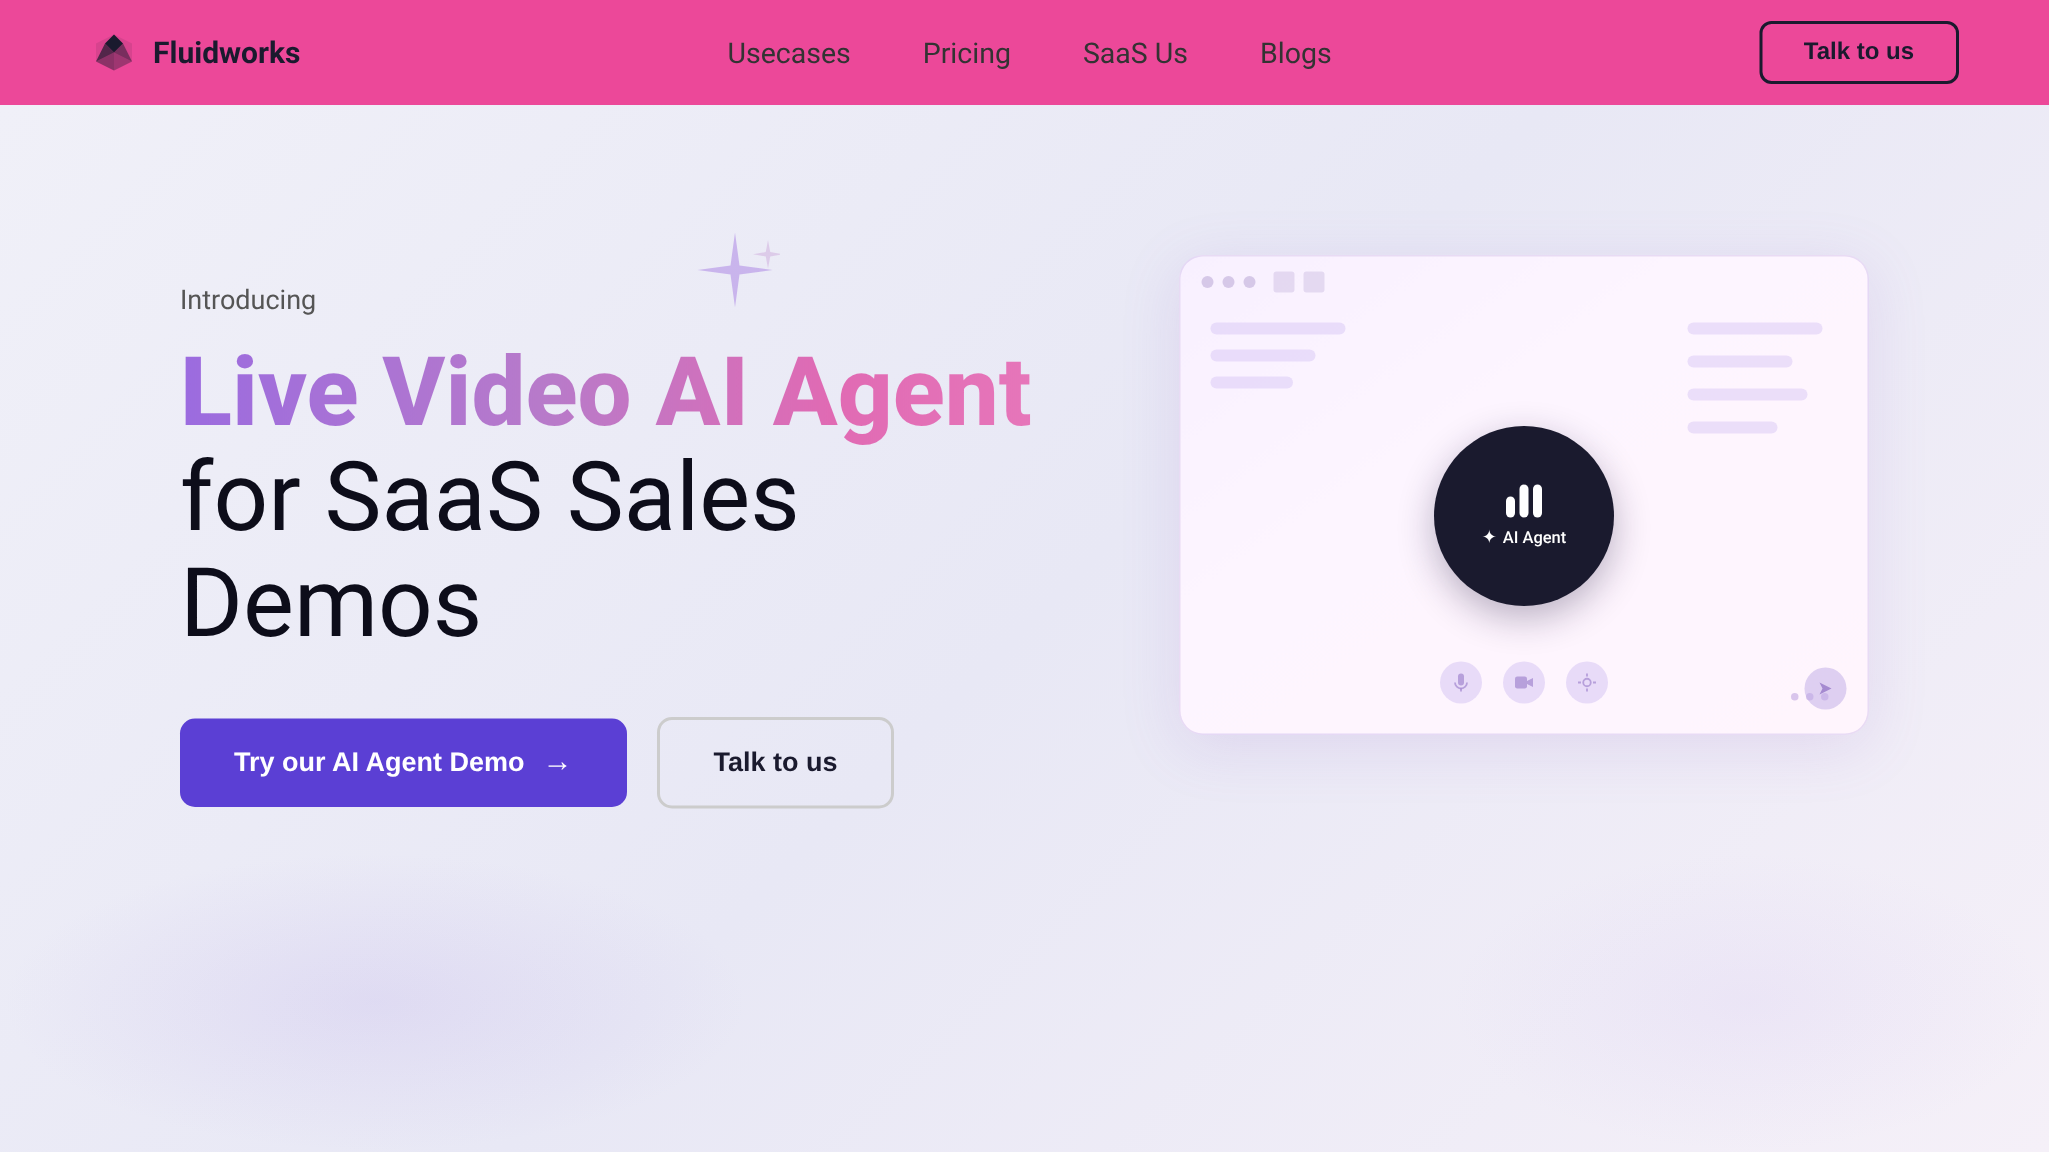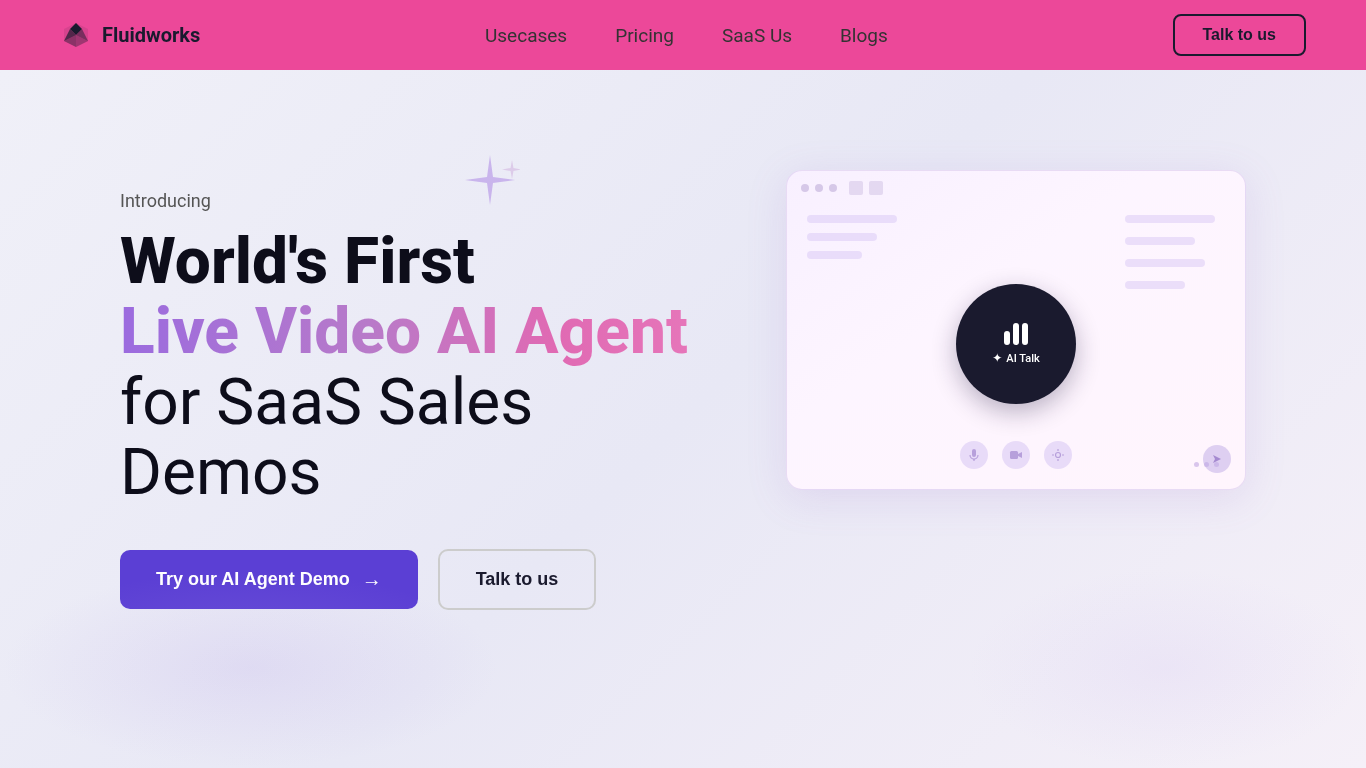--- a/index.html
+++ b/index.html
@@ -398,21 +398,20 @@
 
 <section class="hero">
 
   <svg class="sparkle-svg" width="60" height="60" viewBox="0 0 60 60" fill="none">
     <path d="M30 5L33 27L55 30L33 33L30 55L27 33L5 30L27 27L30 5Z" fill="#9b6bdf" opacity="0.6"></path>
     <path d="M52 10L53.5 18L62 19.5L53.5 21L52 29L50.5 21L42 19.5L50.5 18L52 10Z" fill="#b87ac9" opacity="0.4"></path>
   </svg>
 
   <div class="hero-left">
     <p class="introducing">Introducing</p>
-    <h1 class="headline-black">World's First</h1>
     <h1 class="headline-gradient">Live Video AI Agent</h1>
     <h1 class="headline-sub">for SaaS Sales Demos</h1>
 
     <div class="cta-buttons">
       <button class="cta-primary">
         <span>Try our AI Agent Demo</span>
         <span class="cta-arrow">→</span>
       </button>
       <button class="cta-secondary">Talk to us</button>
     </div>
@@ -440,21 +439,21 @@
         </div>
 
         <div class="ai-agent-circle">
           <div class="ai-bars">
             <div class="ai-bar ai-bar-1"></div>
             <div class="ai-bar ai-bar-2"></div>
             <div class="ai-bar ai-bar-3"></div>
           </div>
           <div class="ai-label-text">
             <span class="ai-plus">✦</span>
-            <span>AI Talk</span>
+            <span>AI Agent</span>
           </div>
         </div>
 
         <div class="browser-right-panel">
           <div class="right-line right-line-a"></div>
           <div class="right-line right-line-b"></div>
           <div class="right-line right-line-c"></div>
           <div class="right-line right-line-d"></div>
         </div>
 

